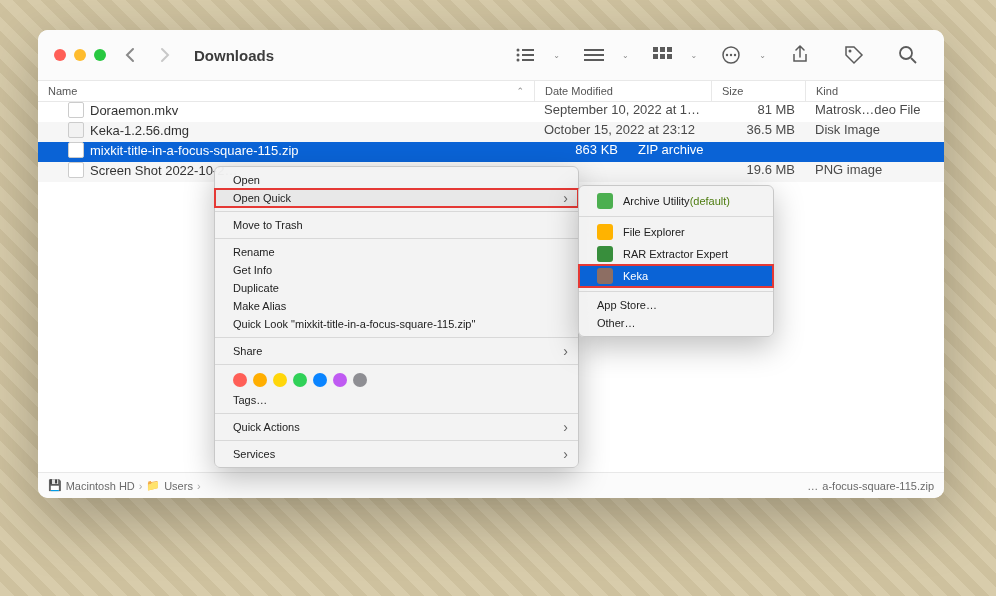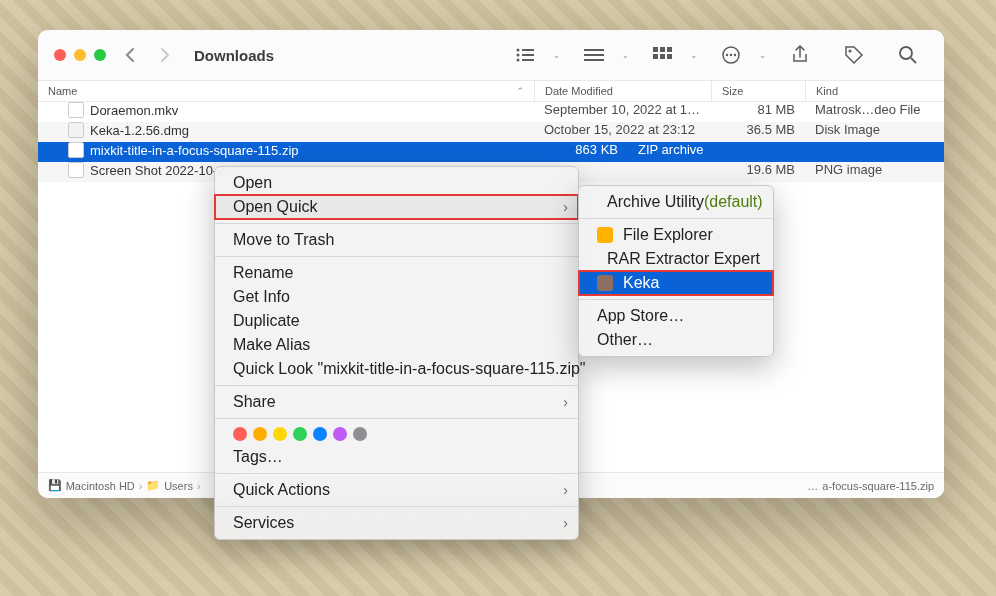--- a/index.html
+++ b/index.html
@@ -35,21 +35,21 @@
 .row.sel { background: #0a63d6; color: #fff; }
 .row.sel .c { color: #fff; }
 .ficon { width: 16px; height: 16px; display: inline-flex; align-items: center; justify-content: center; font-size: 12px; }
 .ficon.zip { background: #fff; border: 1px solid #ccc; border-radius: 2px; }
 .ficon.dmg { background: #f2f2f2; border: 1px solid #ccc; border-radius: 2px; }
 .ficon.mkv { background: #fff; border: 1px solid #ccc; border-radius: 2px; }
 .ficon.png { background: #fff; border: 1px solid #ccc; border-radius: 2px; }
 .pathbar { height: 26px; border-top: 1px solid #e8e8e8; background: #fbfbfb; display: flex; align-items: center; padding: 0 10px; font-size: 11px; color: #6a6a6a; gap: 4px; }
 .pathitem { display: inline-flex; align-items: center; gap: 4px; }
 .pathsep { color: #aaa; }
-.ctxmenu { position: absolute; background: #f2f2f2ee; backdrop-filter: blur(20px); border: 1px solid #c8c8c8; border-radius: 6px; box-shadow: 0 10px 30px rgba(0,0,0,.25); padding: 4px 0; font-size: 16px; }
+.ctxmenu { position: absolute; background: #f2f2f2ee; backdrop-filter: blur(20px); border: 1px solid #c8c8c8; border-radius: 6px; box-shadow: 0 10px 30px rgba(0,0,0,.25); padding: 4px 0; font-size: 11px; }
 .ctxmenu.main { left: 214px; top: 166px; width: 365px; }
 .ctxmenu.sub { left: 578px; top: 185px; width: 196px; }
 .mi { padding: 3px 18px; color: #222; display: flex; align-items: center; white-space: nowrap; position: relative; }
 .mi.hasub::after { content: "›"; position: absolute; right: 10px; font-size: 14px; color: #666; }
 .mi.hov { background: #e8e8e8; }
 .mi.sel { background: #0a63d6; color: #fff; }
 .mi.sel::after { color: #fff; }
 .sep { height: 1px; background: #d8d8d8; margin: 4px 0; }
 .redbox { outline: 2px solid #e53935; outline-offset: -1px; }
 .appicon { width: 16px; height: 16px; border-radius: 3px; display: inline-block; margin-right: 10px; }

